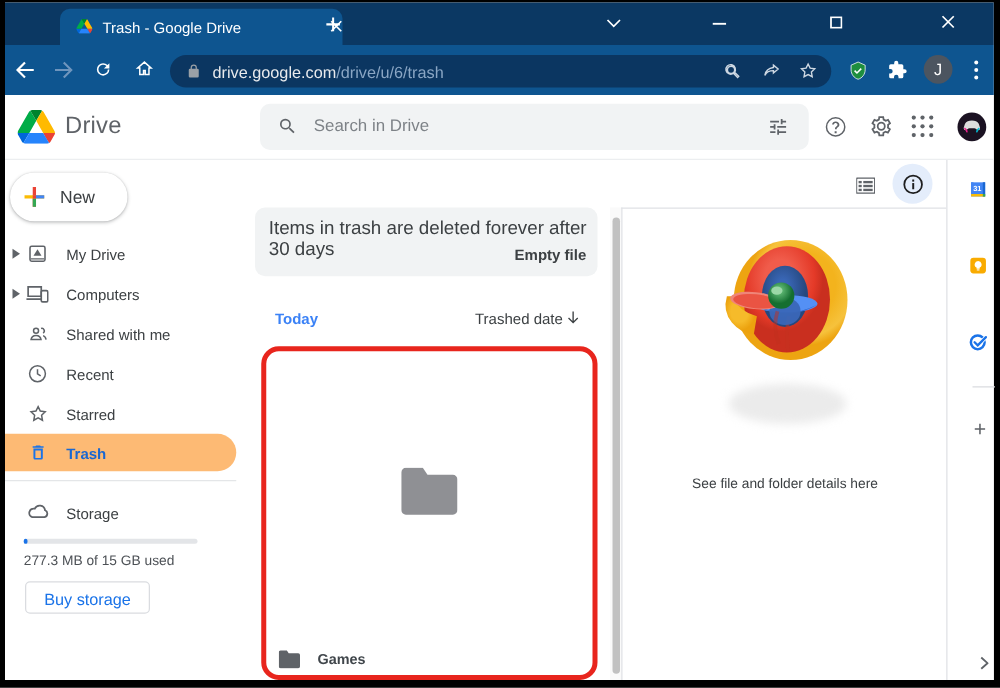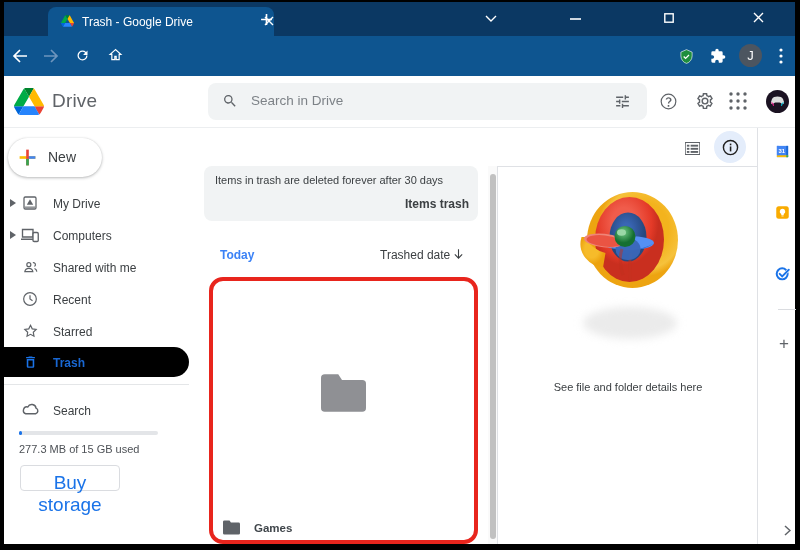--- a/index.html
+++ b/index.html
@@ -23,35 +23,35 @@
   #search .ph { position:absolute; left:43px; top:10px; font-size:13.5px; color:#7d8287; }
   
   #main { position:absolute; left:0; top:126px; width:791px; height:416px; background:#fff; }
   
   #newbtn { position:absolute; left:4px; top:10px; width:94px; height:39px; background:#fff; border-radius:20px;
      box-shadow:0 1px 3px rgba(60,64,67,.35), 0 0 1px rgba(60,64,67,.2); }
   #newbtn .lbl { position:absolute; left:40px; top:11px; font-size:14px; color:#3c4043; }
   .navrow { position:absolute; left:0; width:186px; height:30px; }
   .navrow .txt { position:absolute; left:49px; top:9px; font-size:12px; color:#3c4043; }
   .tri { position:absolute; left:6px; top:11px; width:0; height:0; border-left:6px solid #5f6368; border-top:4px solid transparent; border-bottom:4px solid transparent; }
-  #trashrow { position:absolute; left:0; top:219px; width:185px; height:30px; background:#000000; border-radius:0 16px 16px 0; }
+  #trashrow { position:absolute; left:0; top:219px; width:185px; height:30px; background:#fdba74; border-radius:0 16px 16px 0; }
   #trashrow .txt { position:absolute; left:49px; top:9px; font-size:12px; color:#1967d2; font-weight:bold; }
   #sdiv { position:absolute; left:0; top:256px; width:185px; height:1px; background:#e4e6e8; }
   #storrow { position:absolute; left:0; top:267px; width:186px; height:30px; }
   #storrow .txt { position:absolute; left:49px; top:9px; font-size:12px; color:#3c4043; }
   #sbar { position:absolute; left:15px; top:303px; width:139px; height:4px; border-radius:2px; background:#e3e5e8; }
   #sbar i { position:absolute; left:0; top:0; width:3px; height:4px; border-radius:2px; background:#1a73e8; }
   #used { position:absolute; left:15px; top:315px; font-size:11px; color:#4d5156; }
   #buy { position:absolute; left:16px; top:337px; width:100px; height:26px; border:1px solid #dadce0; border-radius:4px; }
-  #buy span { position:absolute; left:0; right:0; top:6px; text-align:center; font-size:19px; color:#1a73e8; }
+  #buy span { position:absolute; left:0; right:0; top:6px; text-align:center; font-size:13px; color:#1a73e8; }
   
   #ttl { position:absolute; left:208px; top:10px; font-size:14.5px; color:#202124; }
   
   #banner { position:absolute; left:200px; top:38px; width:274px; height:55px; background:#f1f3f4; border-radius:8px; }
-  #banner .l1 { position:absolute; left:11px; top:8px; font-size:11px; color:#3c4043; }
+  #banner .l1 { position:absolute; left:11px; top:8px; font-size:15px; color:#3c4043; }
   #banner .l2 { position:absolute; right:9px; top:31px; font-size:12px; color:#3c4043; font-weight:bold; }
   #today { position:absolute; left:216px; top:120px; font-size:12px; color:#3b82f6; font-weight:bold; }
   #tdate { position:absolute; left:376px; top:120px; font-size:12px; color:#3c4043; font-weight:500; }
   
   #redbox { position:absolute; left:205px; top:149px; width:269px; height:267px; border:4px solid #e8251d; border-radius:14px; }
   #games { position:absolute; left:250px; top:394px; font-size:11.5px; color:#40464b; font-weight:bold; }
   
   #sctrack { position:absolute; left:484px; top:38px; width:9px; height:378px; background:#fafafa; }
   #scthumb { position:absolute; left:486px; top:46px; width:6px; height:365px; background:#c1c1c1; border-radius:3px; }
   
@@ -105,20 +105,35 @@
       </svg>
     <svg class="abs" style="left:39px;top:13px" width="16" height="14" viewBox="0 0 16 14">
         <path d="M8 1l6 6-6 6M14 7H1" stroke="#6e95bd" stroke-width="1.7" fill="none"></path>
       </svg>
     <svg class="abs" style="left:71px;top:12px" width="15" height="15" viewBox="0 0 24 24">
         <path fill="#fff" d="M17.65 6.35A7.96 7.96 0 0012 4a8 8 0 108 8h-2a6 6 0 11-1.76-4.24L13 11h7V4z"></path>
       </svg>
     <svg class="abs" style="left:103px;top:11px" width="17" height="16" viewBox="0 0 24 24">
         <path d="M12 4l-8 7h2.5v8h4.5v-5h2v5h4.5v-8H20z" fill="none" stroke="#fff" stroke-width="1.8"></path>
       </svg>
+    <div id="omni">
+      <svg class="abs" style="left:13px;top:6px" width="12" height="14" viewBox="0 0 24 24">
+          <path fill="#9aa0a6" d="M18 8h-1V6a5 5 0 00-10 0v2H6a2 2 0 00-2 2v10a2 2 0 002 2h12a2 2 0 002-2V10a2 2 0 00-2-2zM9 6a3 3 0 016 0v2H9z"></path>
+        </svg>
+      <div id="url">drive.google.com<span>/drive/u/6/trash</span></div>
+      <svg class="abs" style="left:443px;top:6px" width="14" height="14" viewBox="0 0 24 24">
+          <path fill="none" stroke="#cdd7e2" stroke-width="2" d="M15.5 14h-.8l-.3-.3a6.5 6.5 0 10-.7.7l.3.3v.8L19 20.5 20.5 19z M10 15a5 5 0 110-10 5 5 0 010 10z"></path>
+        </svg>
+      <svg class="abs" style="left:474px;top:5px" width="15" height="15" viewBox="0 0 24 24">
+          <path fill="none" stroke="#cdd7e2" stroke-width="1.8" d="M14 5l6 5-6 5v-3C8 12 5 14 3 18c1-6 4-9 11-10z"></path>
+        </svg>
+      <svg class="abs" style="left:503px;top:5px" width="15" height="15" viewBox="0 0 24 24">
+          <path fill="none" stroke="#cdd7e2" stroke-width="1.8" d="M12 3.5l2.6 5.3 5.9.9-4.3 4.2 1 5.9-5.2-2.8-5.2 2.8 1-5.9L3.5 9.7l5.9-.9z"></path>
+        </svg>
+    </div>
     <svg class="abs" style="left:675px;top:12px" width="15" height="17" viewBox="0 0 24 24">
         <path fill="#1e8e3e" stroke="#fff" stroke-width="1" d="M12 1L3 5v6c0 5.5 3.8 10.7 9 12 5.2-1.3 9-6.5 9-12V5z"></path>
         <path d="M7.5 12l3 3 5.5-5.5" stroke="#fff" stroke-width="2" fill="none"></path>
       </svg>
     <svg class="abs" style="left:706px;top:12px" width="16" height="16" viewBox="0 0 24 24">
         <path fill="#fff" d="M20.5 11H19V7a2 2 0 00-2-2h-4V3.5a2.5 2.5 0 00-5 0V5H4a2 2 0 00-2 2v3.8h1.5a2.7 2.7 0 010 5.4H2V20a2 2 0 002 2h3.8v-1.5a2.7 2.7 0 015.4 0V22H17a2 2 0 002-2v-4h1.5a2.5 2.5 0 000-5z"></path>
       </svg>
     <div class="abs" style="left:735px;top:8px;width:23px;height:23px;border-radius:50%;background:#4c5560;"></div>
     <div class="abs" style="left:735px;top:8px;width:23px;height:23px;text-align:center;font-size:13px;color:#fff;line-height:23px;">J</div>
     <svg class="abs" style="left:775px;top:12px" width="4" height="16" viewBox="0 0 4 16">
@@ -232,21 +247,21 @@
       <svg class="abs" style="left:19px;top:7px" width="15" height="16" viewBox="0 0 24 24">
           <path fill="#1a73e8" d="M6 19a2 2 0 002 2h8a2 2 0 002-2V7H6zm2.5-9.5h7V19h-7zM15.5 4l-1-1h-5l-1 1H5v2h14V4z"></path>
         </svg>
       <div class="txt">Trash</div>
     </div>
     <div id="sdiv"></div>
     <div id="storrow">
       <svg class="abs" style="left:17px;top:7px" width="19" height="14" viewBox="0 0 24 16">
           <path fill="none" stroke="#5f6368" stroke-width="1.8" d="M19 7a5.5 5.5 0 00-10.4-1.6A4.5 4.5 0 006 14h12.5a3.7 3.7 0 00.5-7z"></path>
         </svg>
-      <div class="txt">Search</div>
+      <div class="txt">Storage</div>
     </div>
     <div id="sbar">
         <i></i>
       </div>
     <div id="used">277.3 MB of 15 GB used</div>
     <div id="buy">
         <span>Buy storage</span>
       </div>
 
     <svg class="abs" style="left:681px;top:14px" width="15" height="13" viewBox="0 0 24 20">
@@ -261,21 +276,21 @@
         </g>
       </svg>
     <div class="abs" style="left:710px;top:3px;width:32px;height:32px;border-radius:50%;background:#e4edfb;"></div>
     <svg class="abs" style="left:718px;top:11px" width="17" height="17" viewBox="0 0 24 24">
         <circle cx="12" cy="12" r="10" fill="none" stroke="#1f1f1f" stroke-width="2"></circle>
         <rect x="11" y="10.5" width="2.2" height="7" fill="#1f1f1f"></rect>
         <rect x="11" y="6.5" width="2.2" height="2.4" fill="#1f1f1f"></rect>
       </svg>
     <div id="banner">
       <div class="l1">Items in trash are deleted forever after 30 days</div>
-      <div class="l2">Items trash</div>
+      <div class="l2">Empty file</div>
     </div>
     <div id="today">Today</div>
     <div id="tdate">Trashed date</div>
     <svg class="abs" style="left:448px;top:119px" width="13" height="14" viewBox="0 0 24 24">
         <path fill="#3c4043" d="M11 3h2v14.2l5.1-5.1 1.4 1.4-7.5 7.5-7.5-7.5 1.4-1.4 5.1 5.1z"></path>
       </svg>
     <div id="redbox"></div>
     <svg class="abs" style="left:317px;top:246px" width="45" height="38" viewBox="0 0 24 20">
         <path fill="#8f9094" d="M9.2 0H2a2 2 0 00-2 2v16a2 2 0 002 2h20a2 2 0 002-2V5a2 2 0 00-2-2H11.2z"></path>
       </svg>

